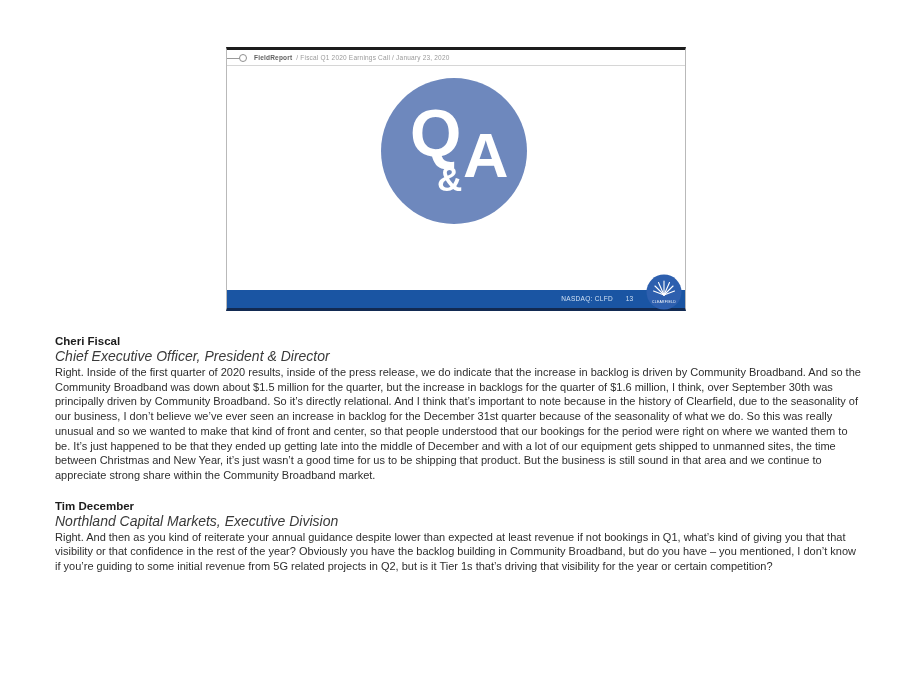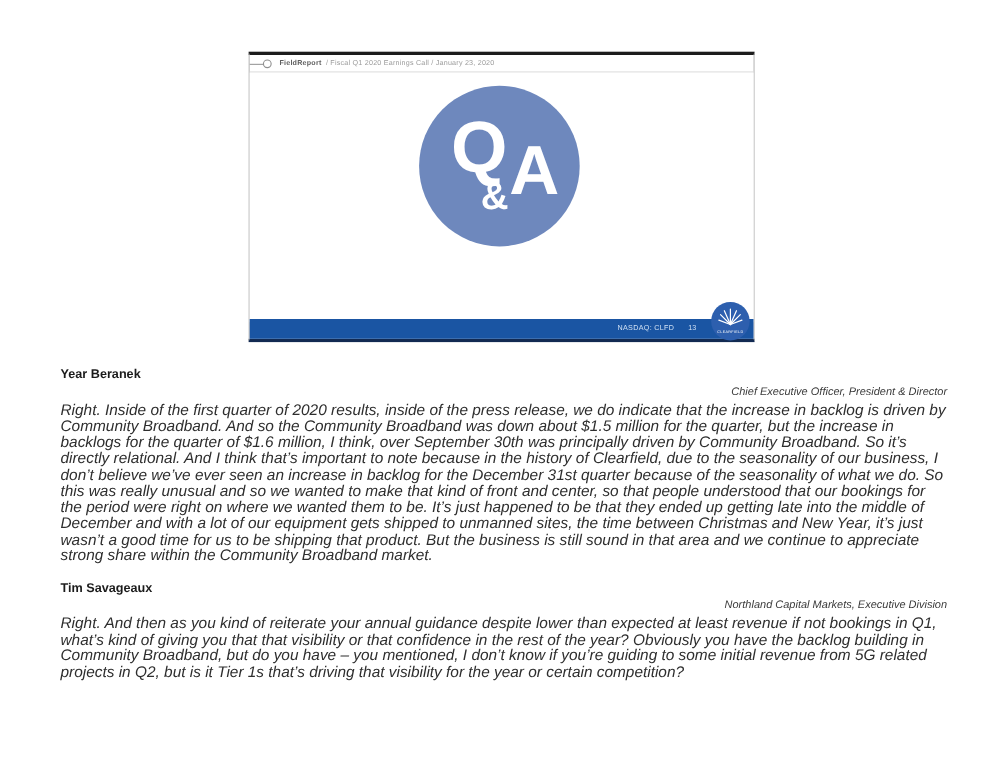--- a/index.html
+++ b/index.html
@@ -41,22 +41,22 @@
     background:#1a55a3;
   }
   .ticker { position:absolute; right:72px; top:5px; font-size:6.5px; color:#cfe0f4;
             letter-spacing:.3px; white-space:nowrap; }
   .pagenum { position:absolute; right:52px; top:5px; font-size:6.5px; color:#cfe0f4; }
   .clf-logo { position:absolute; right:3px; bottom:-2px; width:36px; height:36px; }
 
   
   .transcript { position:absolute; left:55px; top:334px; width:806px; color:#2e2e2e; }
   .speaker-name  { font-size:11.5px; font-weight:bold; color:#1b1b1b; line-height:15px; }
-  .speaker-title { font-size:10px; font-style:italic; color:#3a3a3a; line-height:15px;text-align:right; }
-  .speaker-text  { font-size:14px; line-height:14.7px; color:#2e2e2e; margin-top:1px;font-style:italic; }
+  .speaker-title { font-size:14px; font-style:italic; color:#3a3a3a; line-height:15px; }
+  .speaker-text  { font-size:11px; line-height:14.7px; color:#2e2e2e; margin-top:1px; }
   .speaker-block + .speaker-block { margin-top:16px; }
 </style>
 </head>
 <body>
 
 <div class="slide">
 
   <div class="slide-header">
     <div class="hdr-line"></div>
     <div class="hdr-circle"></div>
@@ -89,24 +89,24 @@
       </g>
       <text x="18" y="28.5" text-anchor="middle" font-size="3.4" fill="#ffffff" font-family="Liberation Sans, sans-serif" letter-spacing="0.3">CLEARFIELD</text>
     </svg>
   </div>
 
 </div>
 
 <div class="transcript">
 
   <div class="speaker-block">
-    <div class="speaker-name">Year Beranek</div>
+    <div class="speaker-name">Cheri Fiscal</div>
     <div class="speaker-title">Chief Executive Officer, President &amp; Director</div>
     <div class="speaker-text">Right. Inside of the first quarter of 2020 results, inside of the press release, we do indicate that the increase in backlog is driven by Community Broadband. And so the Community Broadband was down about $1.5 million for the quarter, but the increase in backlogs for the quarter of $1.6 million, I think, over September 30th was principally driven by Community Broadband. So it’s directly relational. And I think that’s important to note because in the history of Clearfield, due to the seasonality of our business, I don’t believe we’ve ever seen an increase in backlog for the December 31st quarter because of the seasonality of what we do. So this was really unusual and so we wanted to make that kind of front and center, so that people understood that our bookings for the period were right on where we wanted them to be. It’s just happened to be that they ended up getting late into the middle of December and with a lot of our equipment gets shipped to unmanned sites, the time between Christmas and New Year, it’s just wasn’t a good time for us to be shipping that product. But the business is still sound in that area and we continue to appreciate strong share within the Community Broadband market.</div>
   </div>
 
   <div class="speaker-block">
-    <div class="speaker-name">Tim Savageaux</div>
+    <div class="speaker-name">Tim December</div>
     <div class="speaker-title">Northland Capital Markets, Executive Division</div>
     <div class="speaker-text">Right. And then as you kind of reiterate your annual guidance despite lower than expected at least revenue if not bookings in Q1, what’s kind of giving you that that visibility or that confidence in the rest of the year? Obviously you have the backlog building in Community Broadband, but do you have – you mentioned, I don’t know if you’re guiding to some initial revenue from 5G related projects in Q2, but is it Tier 1s that’s driving that visibility for the year or certain competition?</div>
   </div>
 
 </div>
 
 </body></html>

